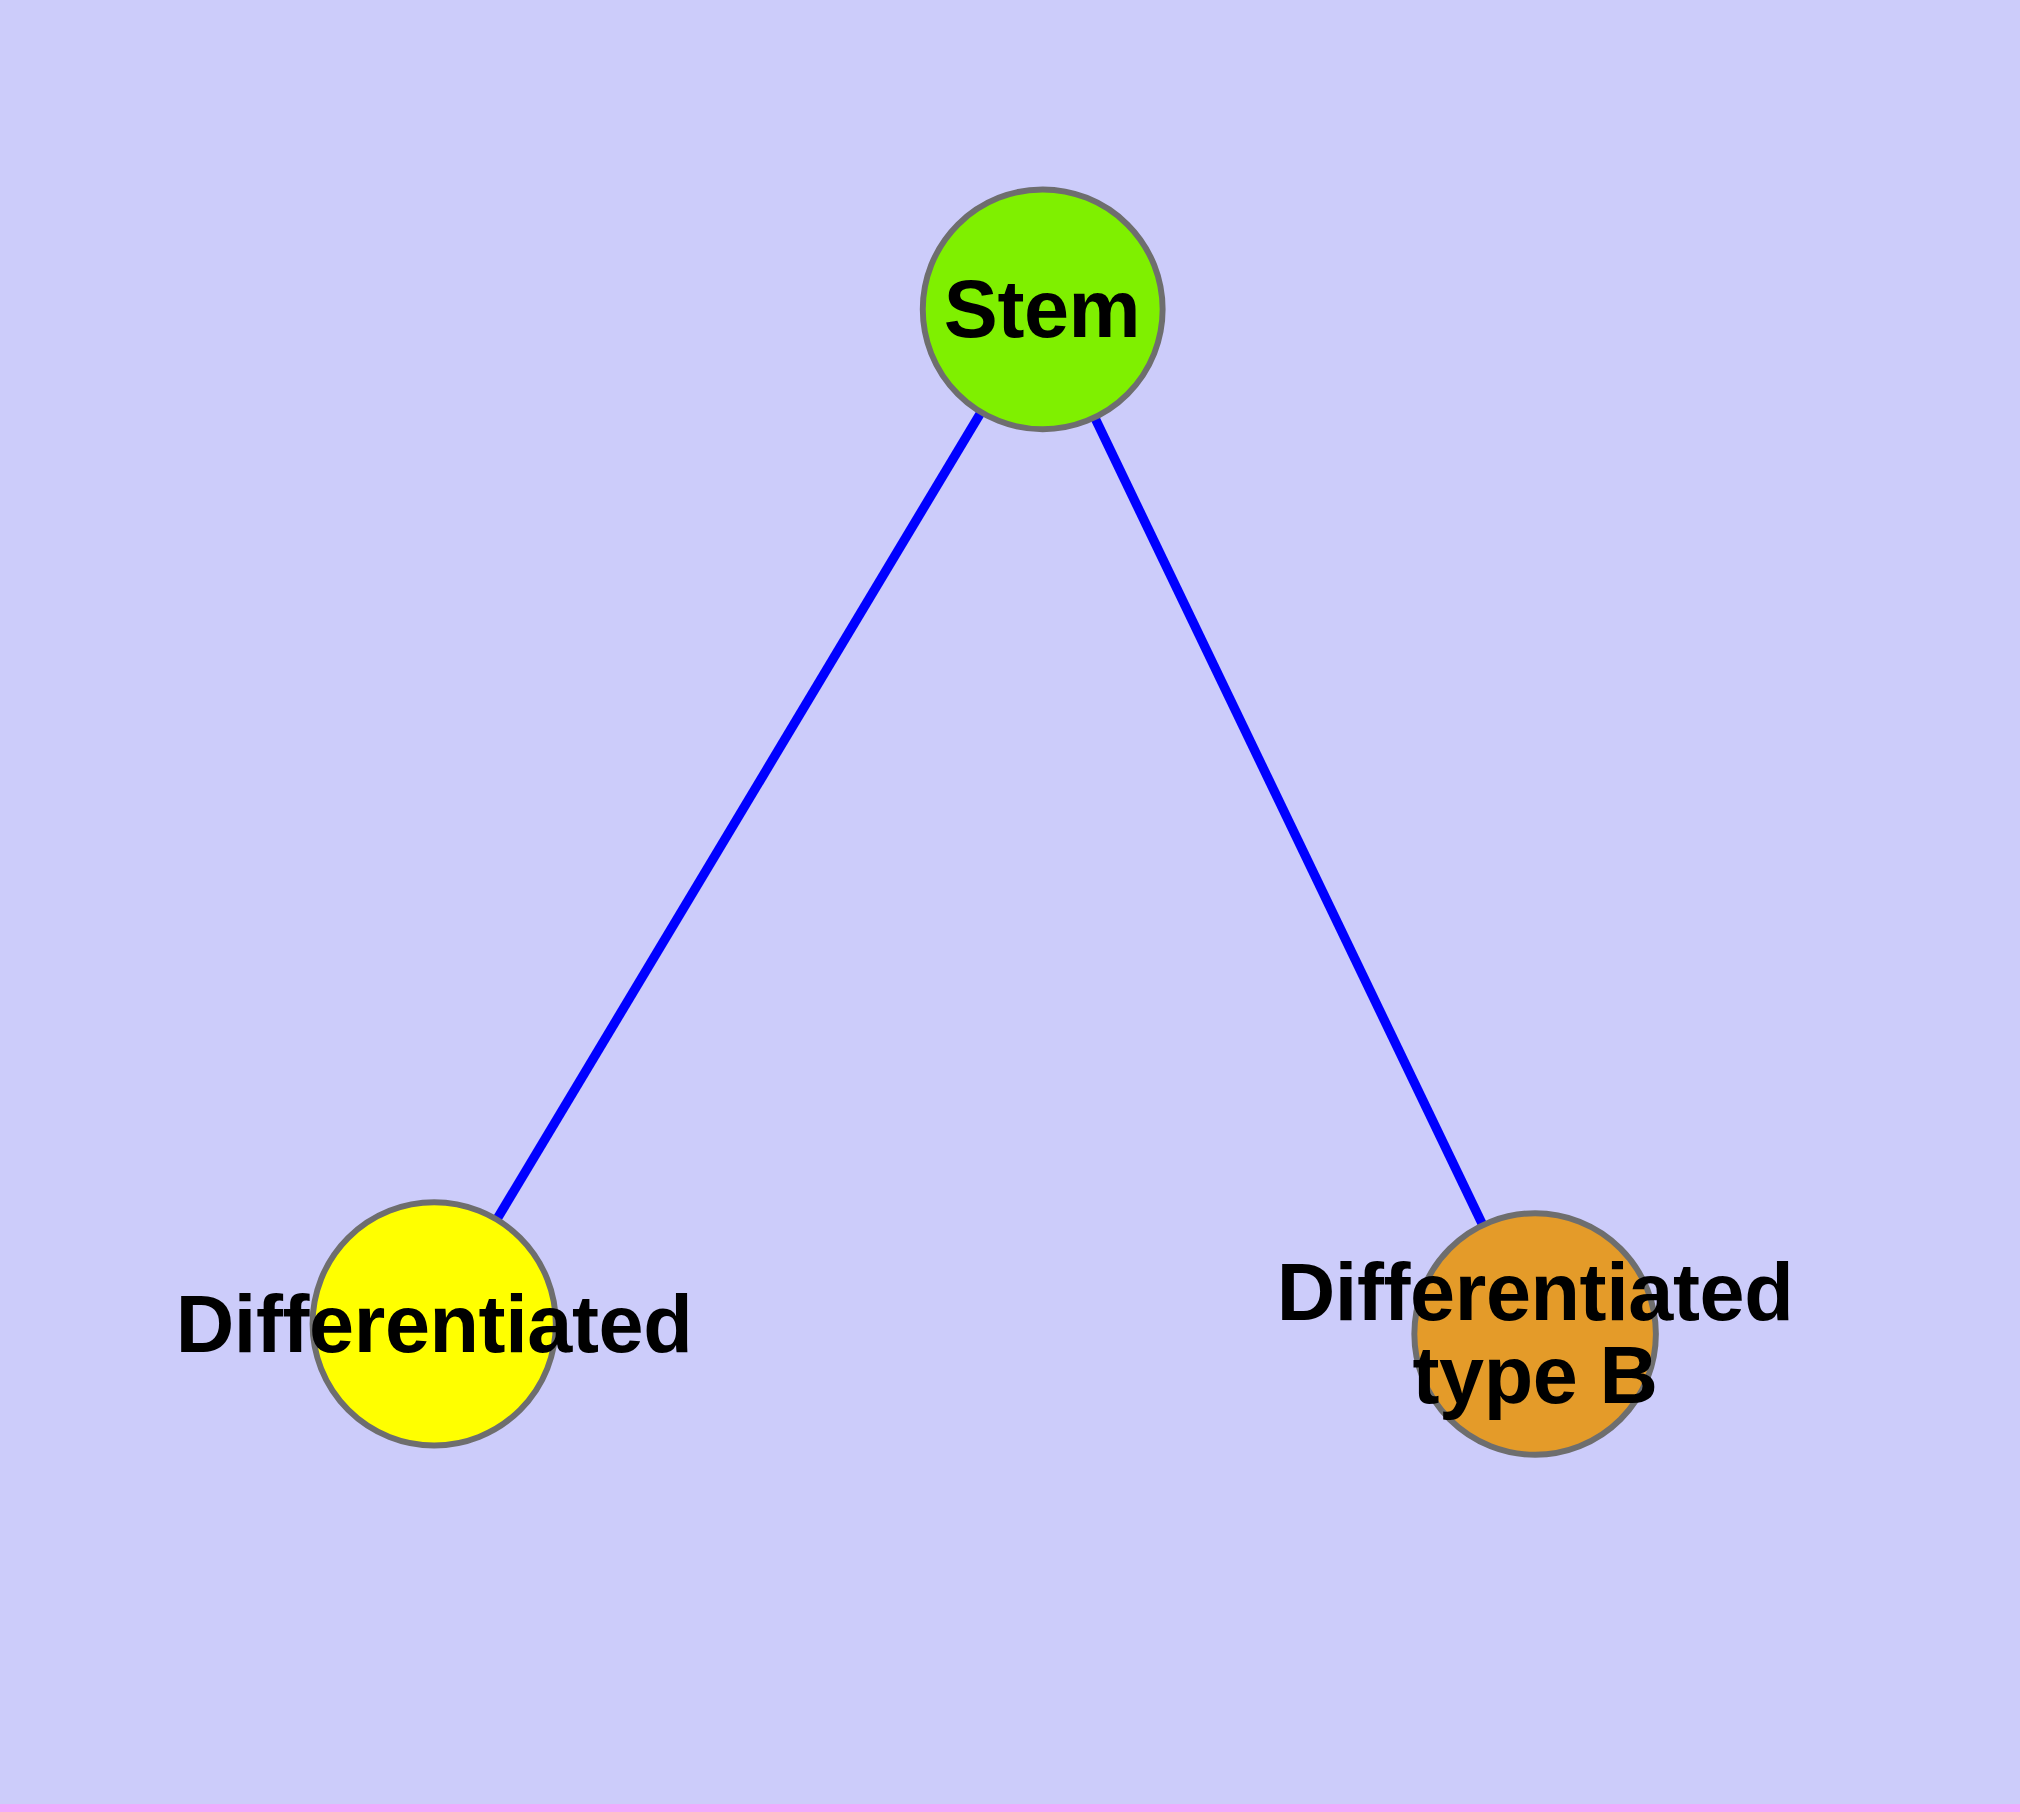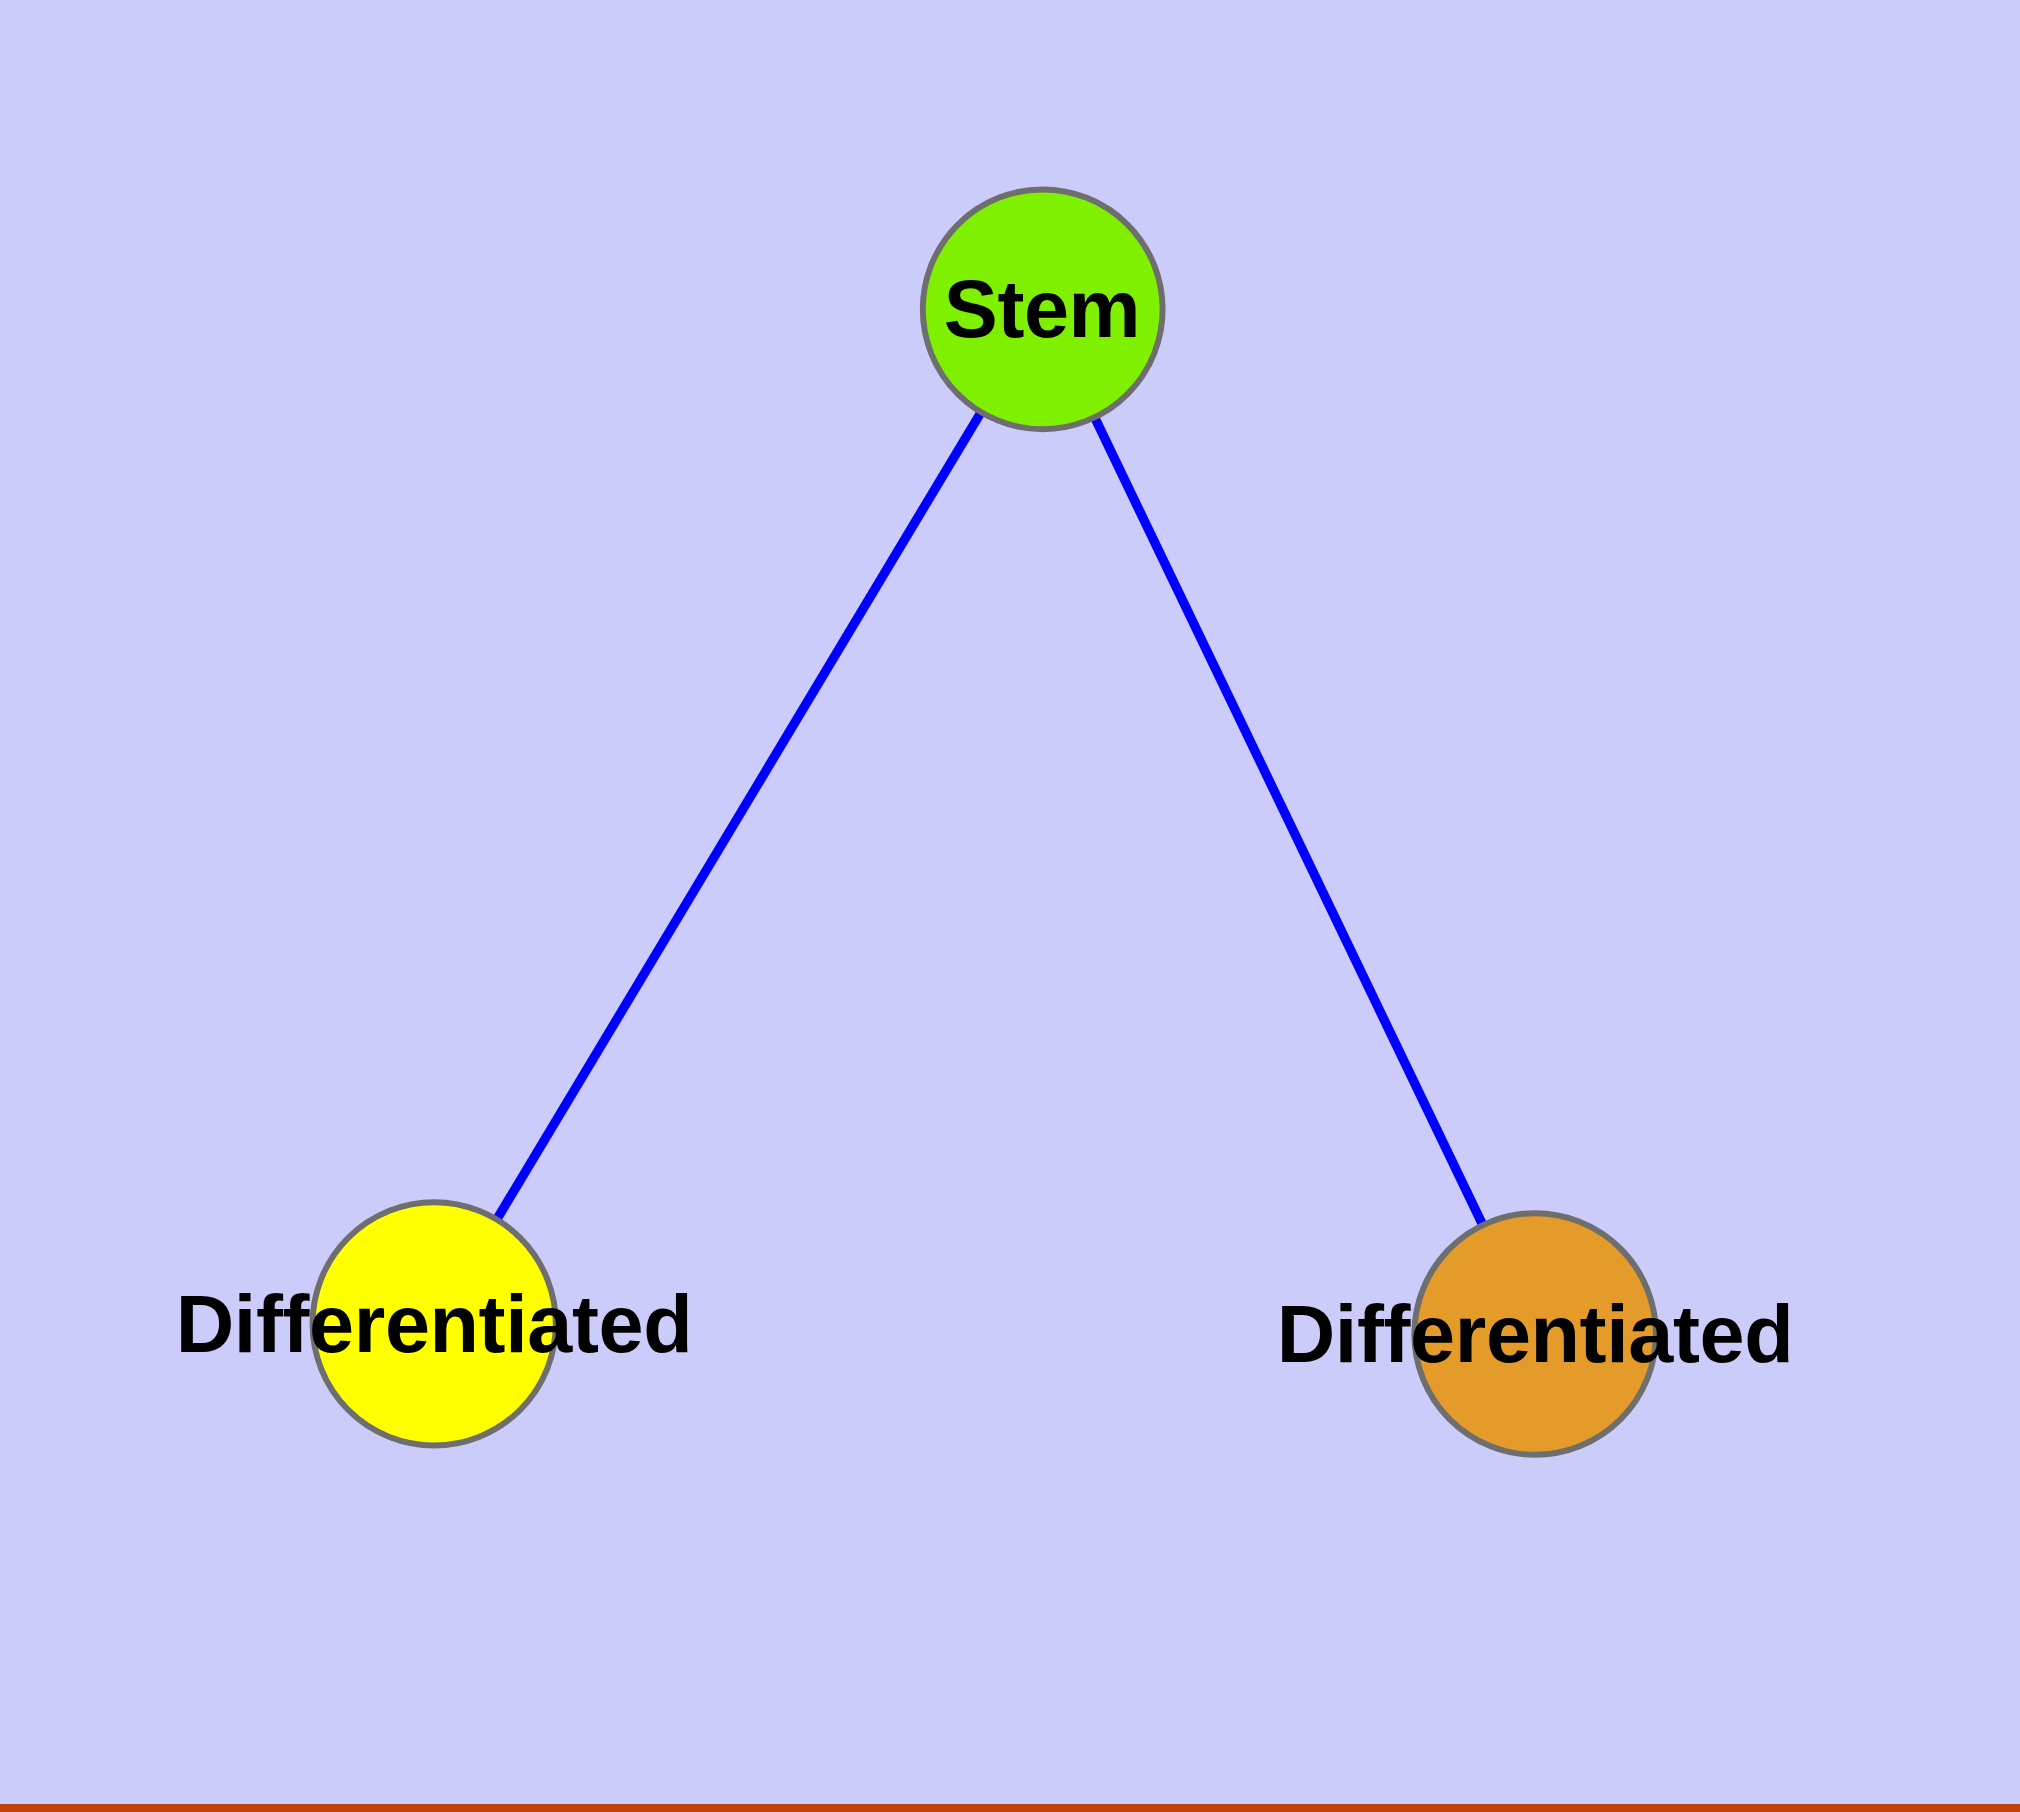--- a/index.html
+++ b/index.html
@@ -41,36 +41,36 @@
     line-height: 1.02;
     white-space: pre;
     letter-spacing: -0.4px;
     pointer-events: none;
     transform: translate(-50%, -50%);
   }
 </style>
 </head>
 <body>
 
-<div id="stage" style="width: 2021px; height: 1812px; background: #c2410c;">
+<div id="stage" style="width: 2021px; height: 1812px; background: #f0abfc;">
 
   <div id="canvas-bg" style="background: rgb(204, 204, 250); width: 2021px; height: 1804px;"></div>
 
   <svg id="graph-svg" viewBox="0 0 2384 2138" xmlns="http://www.w3.org/2000/svg">
     <g id="edge-layer">
         <line x1="1156.4421734448338" y1="487.63052700074354" x2="586.5866073461475" y2="1437.6543607335118" stroke="#0000ff" stroke-width="11" stroke-linecap="butt"></line>
         <line x1="1291.9394549945189" y1="493.88950273386104" x2="1748.6274019635614" y2="1444.2091720721958" stroke="#0000ff" stroke-width="11" stroke-linecap="butt"></line>
       </g>
     <g id="node-layer">
         <circle cx="1230" cy="365" r="141.5" fill="#7ff000" stroke="#6e6e6e" stroke-width="7"></circle>
         <circle cx="512" cy="1562" r="143.5" fill="#ffff00" stroke="#6e6e6e" stroke-width="7"></circle>
         <circle cx="1811" cy="1574" r="142.5" fill="#e49b29" stroke="#6e6e6e" stroke-width="7"></circle>
       </g>
   </svg>
 
   <div id="label-layer">
       <div class="node-label" style="left: 1042px; top: 309px; font-size: 81px; color: rgb(0, 0, 0);"><div>Stem</div></div>
       <div class="node-label" style="left: 434px; top: 1324px; font-size: 81px; color: rgb(0, 0, 0);"><div>Differentiated</div></div>
-      <div class="node-label" style="left: 1535px; top: 1334px; font-size: 81px; color: rgb(0, 0, 0);"><div>Differentiated</div></div>
+      <div class="node-label" style="left: 1535px; top: 1334px; font-size: 81px; color: rgb(0, 0, 0);"><div>Differentiated</div><div>type B</div></div>
     </div>
 
 </div>
 
 
 </body></html>

